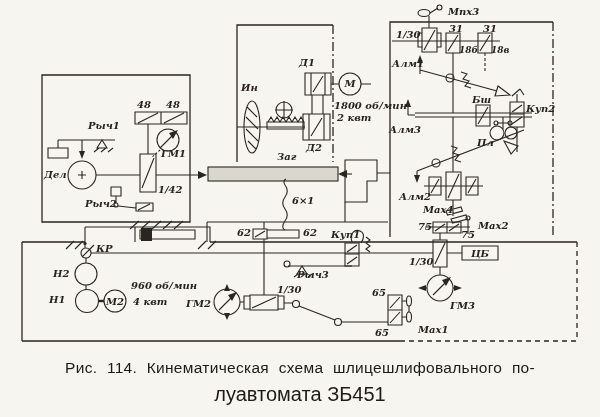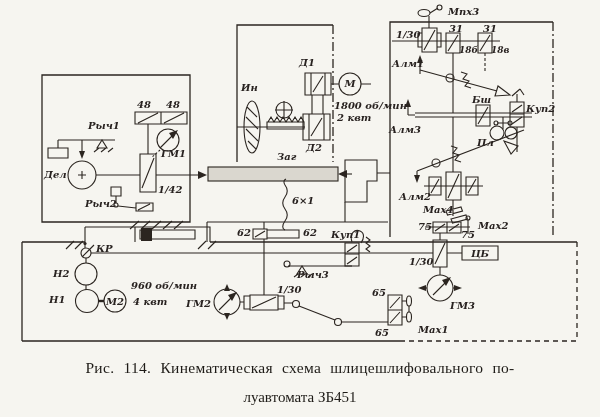--- a/index.html
+++ b/index.html
@@ -4,23 +4,23 @@
 <style>
   html,body{margin:0;padding:0;background:#e9e7e1;}
   .stage{position:relative;width:600px;height:417px;background:#f6f5f0;overflow:hidden;
          font-family:"DejaVu Serif",serif;}
   svg{position:absolute;left:0;top:0;}
   .lbl{position:absolute;font:italic 700 10px/1.1 "DejaVu Serif",serif;color:#282220;
        white-space:nowrap;}
   .lbl-small{font-size:9px;}
   .lbl-center{text-align:center;}
   .caption{position:absolute;left:0;top:359px;width:600px;text-align:center;
-           font-family:Liberation Serif, serif;color:#1e1b17;}
+           font-family:Liberation Sans, sans-serif;color:#1e1b17;}
   .cap1{font-size:15.5px;word-spacing:5px;letter-spacing:.3px;}
-  .cap2{font-size:15px;margin-top:12px;}
+  .cap2{font-size:20px;margin-top:6px;}
 </style>
 </head>
 <body>
 
 <div class="stage">
 
 <svg width="600" height="356" viewBox="0 0 600 356" stroke="#2b2520" fill="none" stroke-width="1.1" stroke-linejoin="miter" stroke-linecap="butt">
 
   <g>
     <path stroke-width="1.3" d="M42,75 H190 V222 H42 Z"></path>

